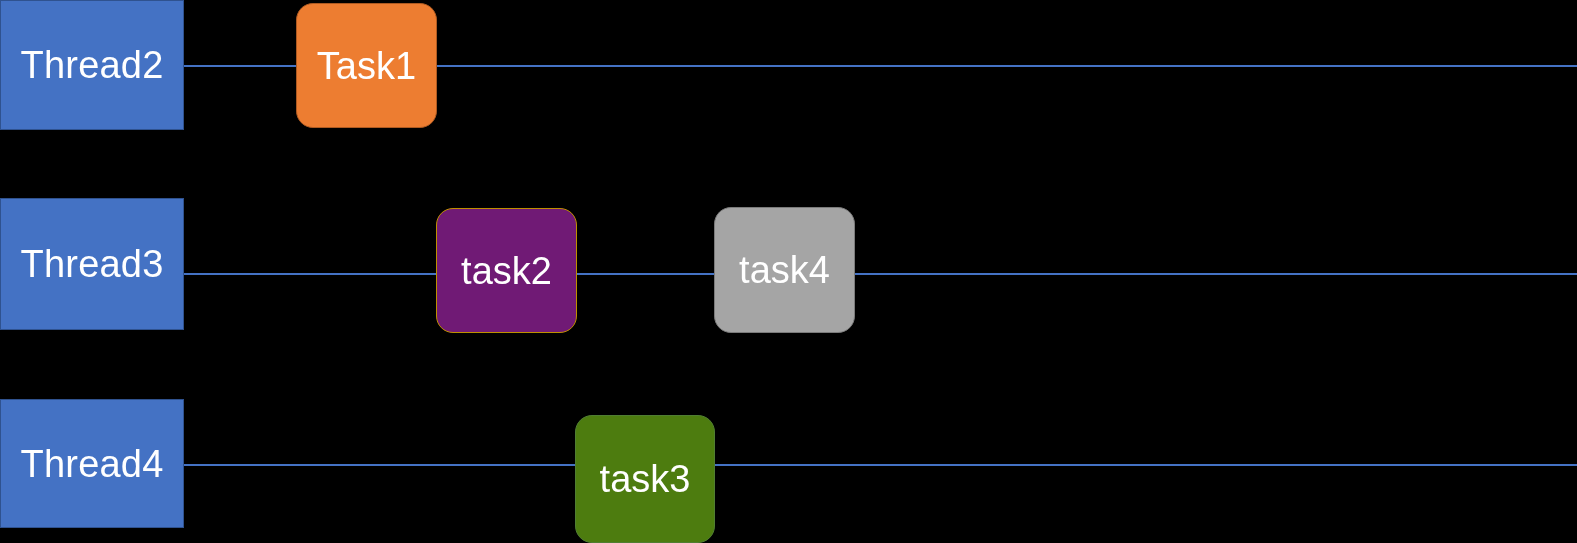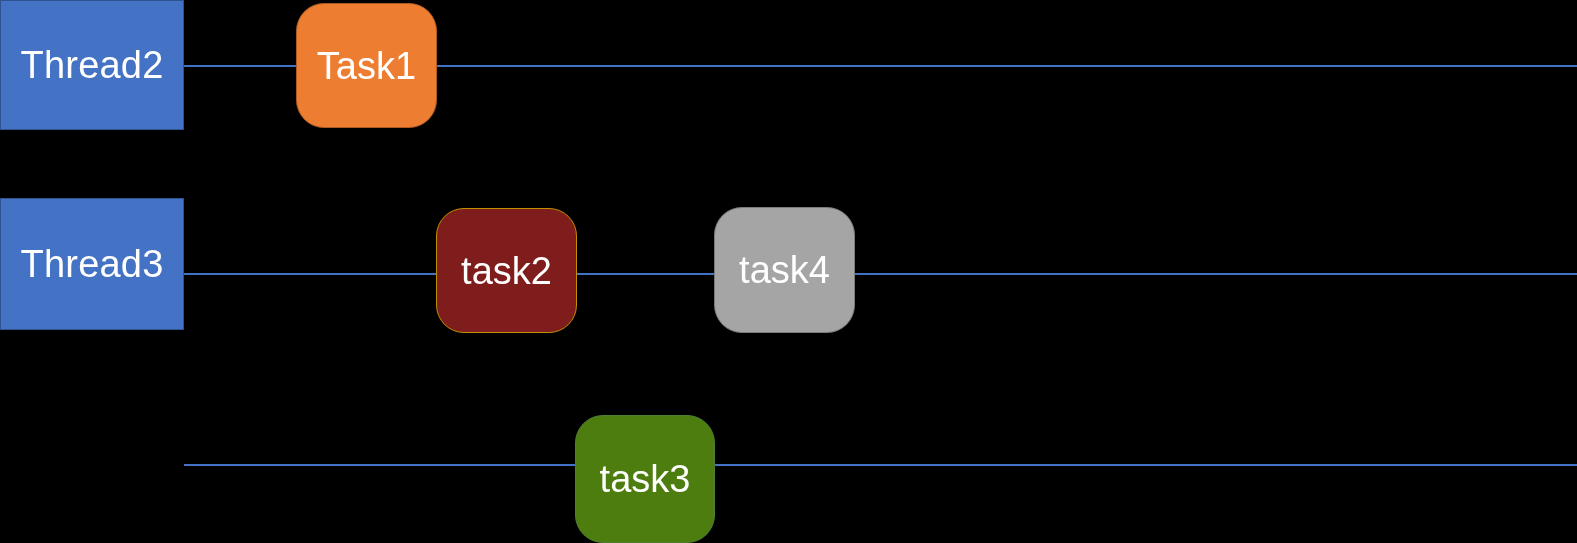--- a/index.html
+++ b/index.html
@@ -42,34 +42,34 @@
     font-size: 38px;
     font-weight: 400;
     letter-spacing: 0.2px;
     line-height: 1;
     user-select: none;
   }
   
   .task-box {
     position: absolute;
     box-sizing: border-box;
-    border-radius: 28px;
+    border-radius: 17px;
     border-width: 1px;
     border-style: solid;
     display: flex;
     align-items: center;
     justify-content: center;
     color: #FFFFFF;
     font-size: 38px;
     font-weight: 400;
     line-height: 1;
     user-select: none;
   }
   .task-box.t-orange { background: #ED7D31; border-color: #AE5A21; }
-  .task-box.t-yellow { background: #7f1d1d; border-color: #BF9000; }
+  .task-box.t-yellow { background: #701a75; border-color: #BF9000; }
   .task-box.t-gray   { background: #A5A5A5; border-color: #7B7B7B; }
   .task-box.t-green  { background: #4d7c0f; border-color: #507E32; }
 </style>
 </head>
 <body>
 
 <div id="canvas">
 
   <div class="lane-line" style="top:65px;"></div>
   <div class="thread-box" style="top:0px; height:130px;">
@@ -84,17 +84,20 @@
     <span>Thread3</span>
   </div>
   <div class="task-box t-yellow" style="left:436px; top:208px; width:141px; height:125px;">
     <span>task2</span>
   </div>
   <div class="task-box t-gray" style="left:714px; top:207px; width:141px; height:126px;">
     <span>task4</span>
   </div>
 
   <div class="lane-line" style="top:464px;"></div>
+  <div class="thread-box" style="top:399px; height:129px;">
+    <span>Thread4</span>
+  </div>
   <div class="task-box t-green" style="left:575px; top:415px; width:140px; height:128px;">
     <span>task3</span>
   </div>
 
 </div>
 
 </body></html>

